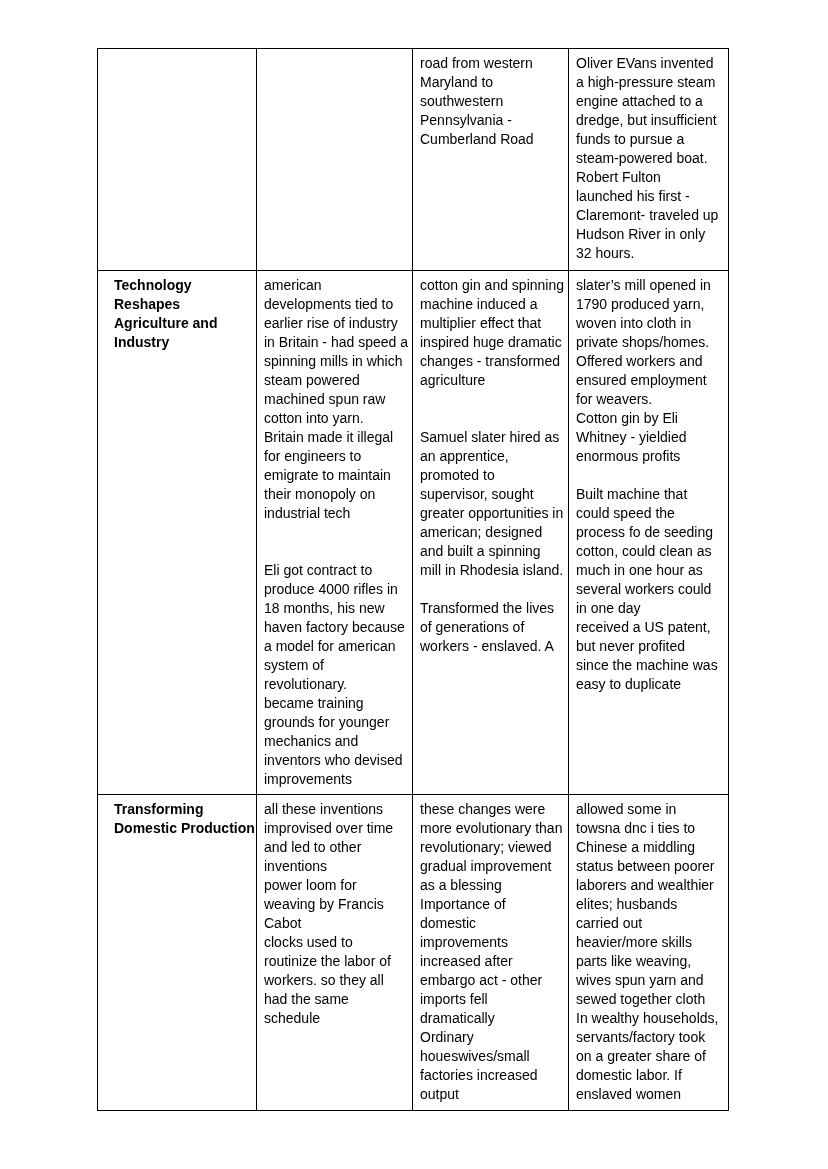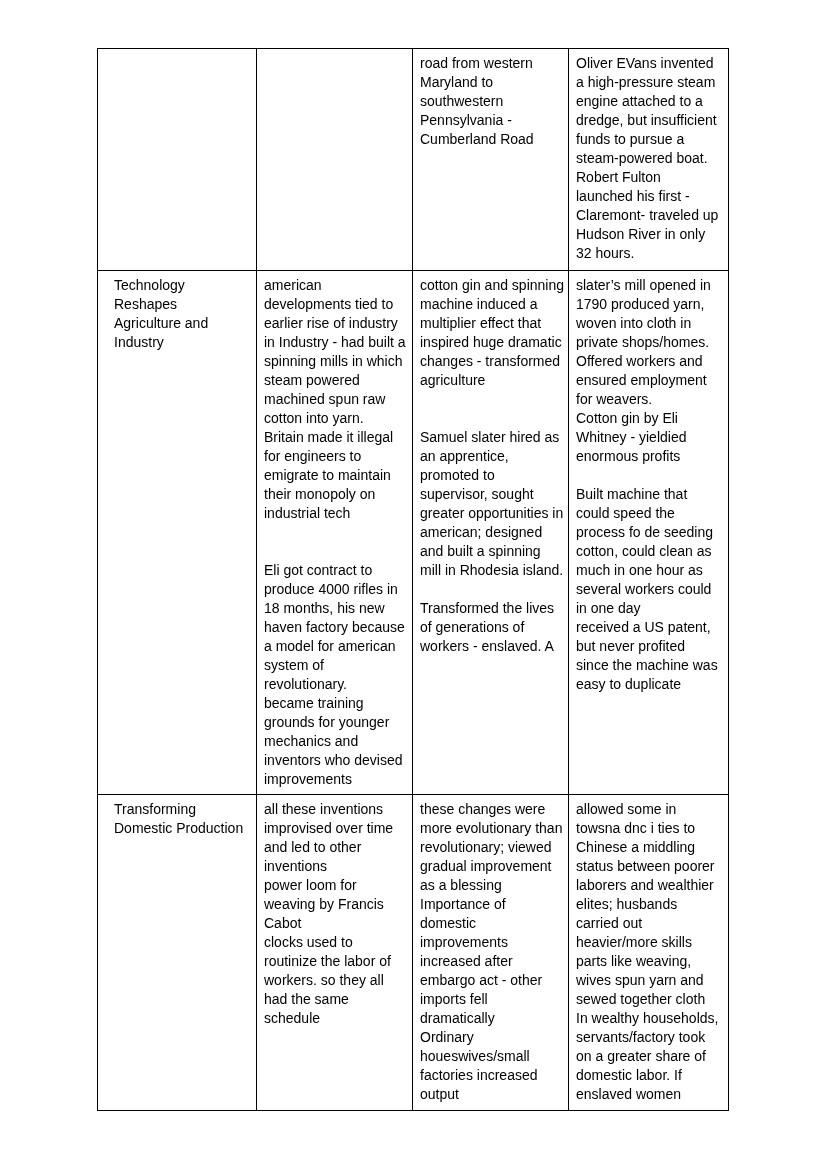--- a/index.html
+++ b/index.html
@@ -33,21 +33,21 @@
     vertical-align: top;
     padding: 5px 6px 5px 7px;
     font-size: 14px;
     line-height: 19px;
     color: #000000;
     text-align: left;
     font-weight: normal;
     overflow: hidden;
   }
   th {
-    font-weight: normal;
+    font-weight: bold;
     padding-left: 16px;
   }
   .line {
     min-height: 19px;
     white-space: nowrap;
   }
 </style>
 </head>
 <body>
 
@@ -88,21 +88,21 @@
           <th>
             <div class="line">Technology</div>
             <div class="line">Reshapes</div>
             <div class="line">Agriculture and</div>
             <div class="line">Industry</div>
           </th>
           <td>
             <div class="line">american</div>
             <div class="line">developments tied to</div>
             <div class="line">earlier rise of industry</div>
-            <div class="line">in Industry - had built a</div>
+            <div class="line">in Britain - had speed a</div>
             <div class="line">spinning mills in which</div>
             <div class="line">steam powered</div>
             <div class="line">machined spun raw</div>
             <div class="line">cotton into yarn.</div>
             <div class="line">Britain made it illegal</div>
             <div class="line">for engineers to</div>
             <div class="line">emigrate to maintain</div>
             <div class="line">their monopoly on</div>
             <div class="line">industrial tech</div>
             <div class="line"></div>

